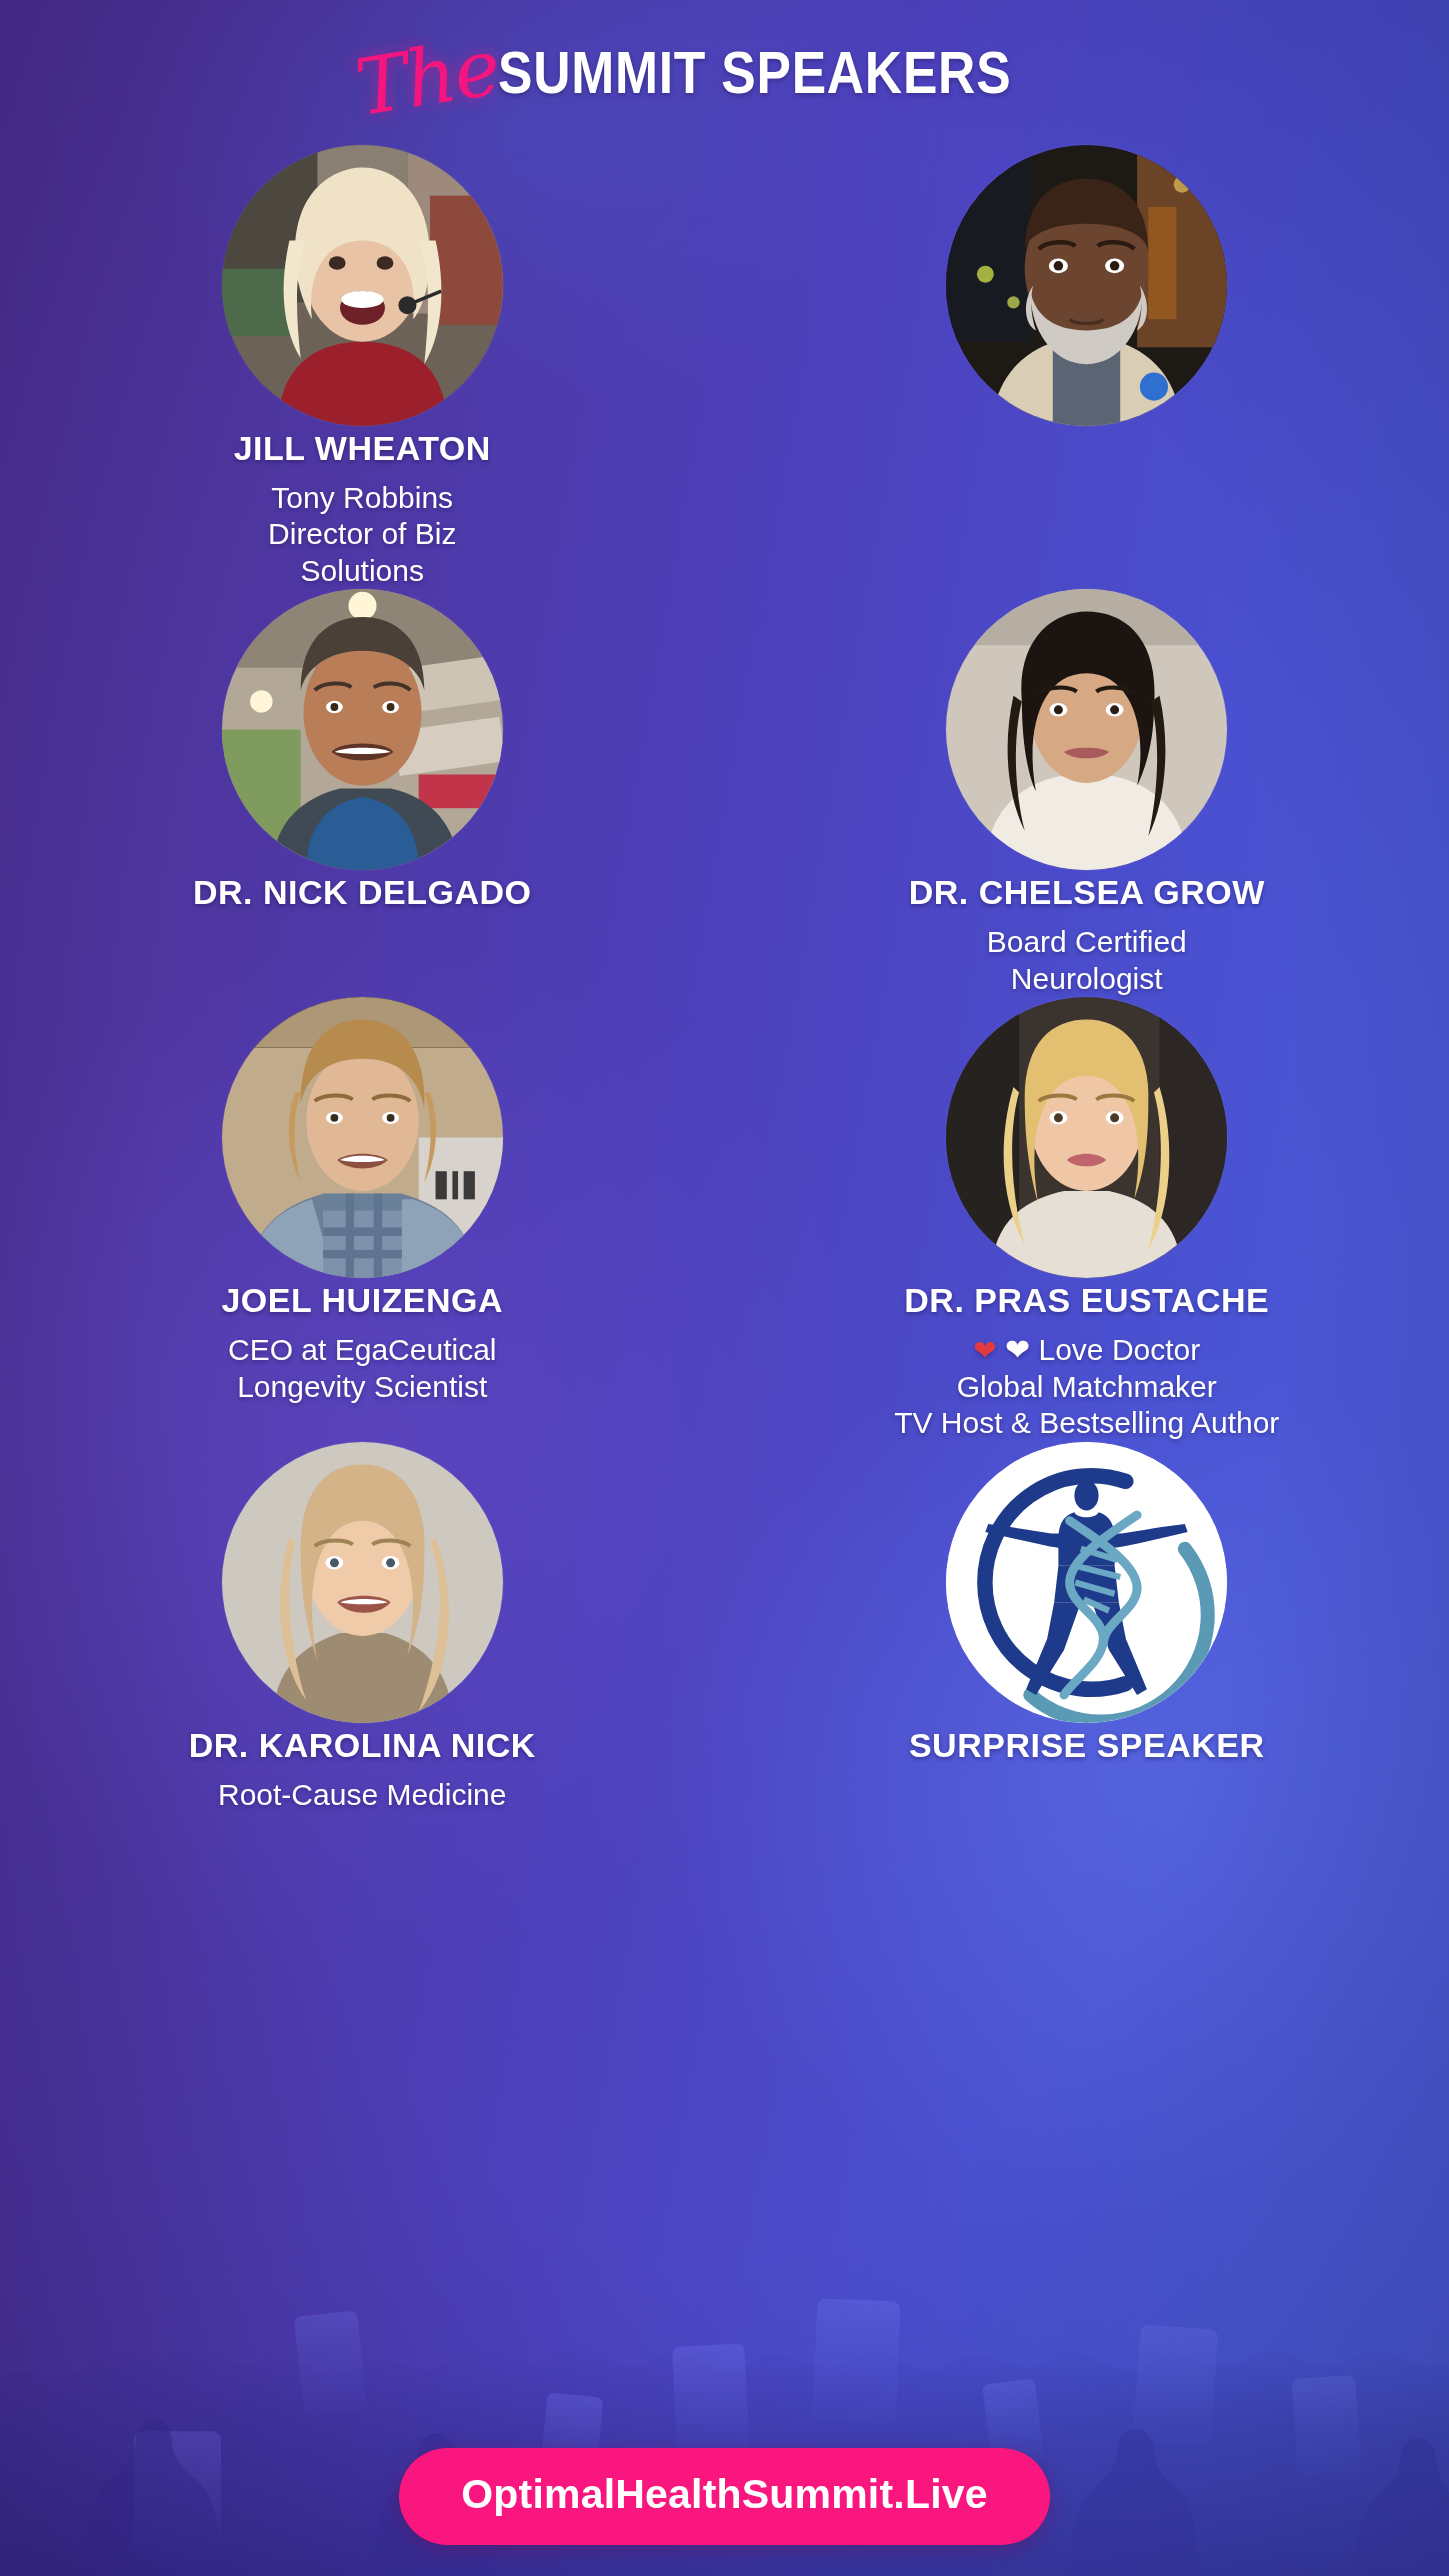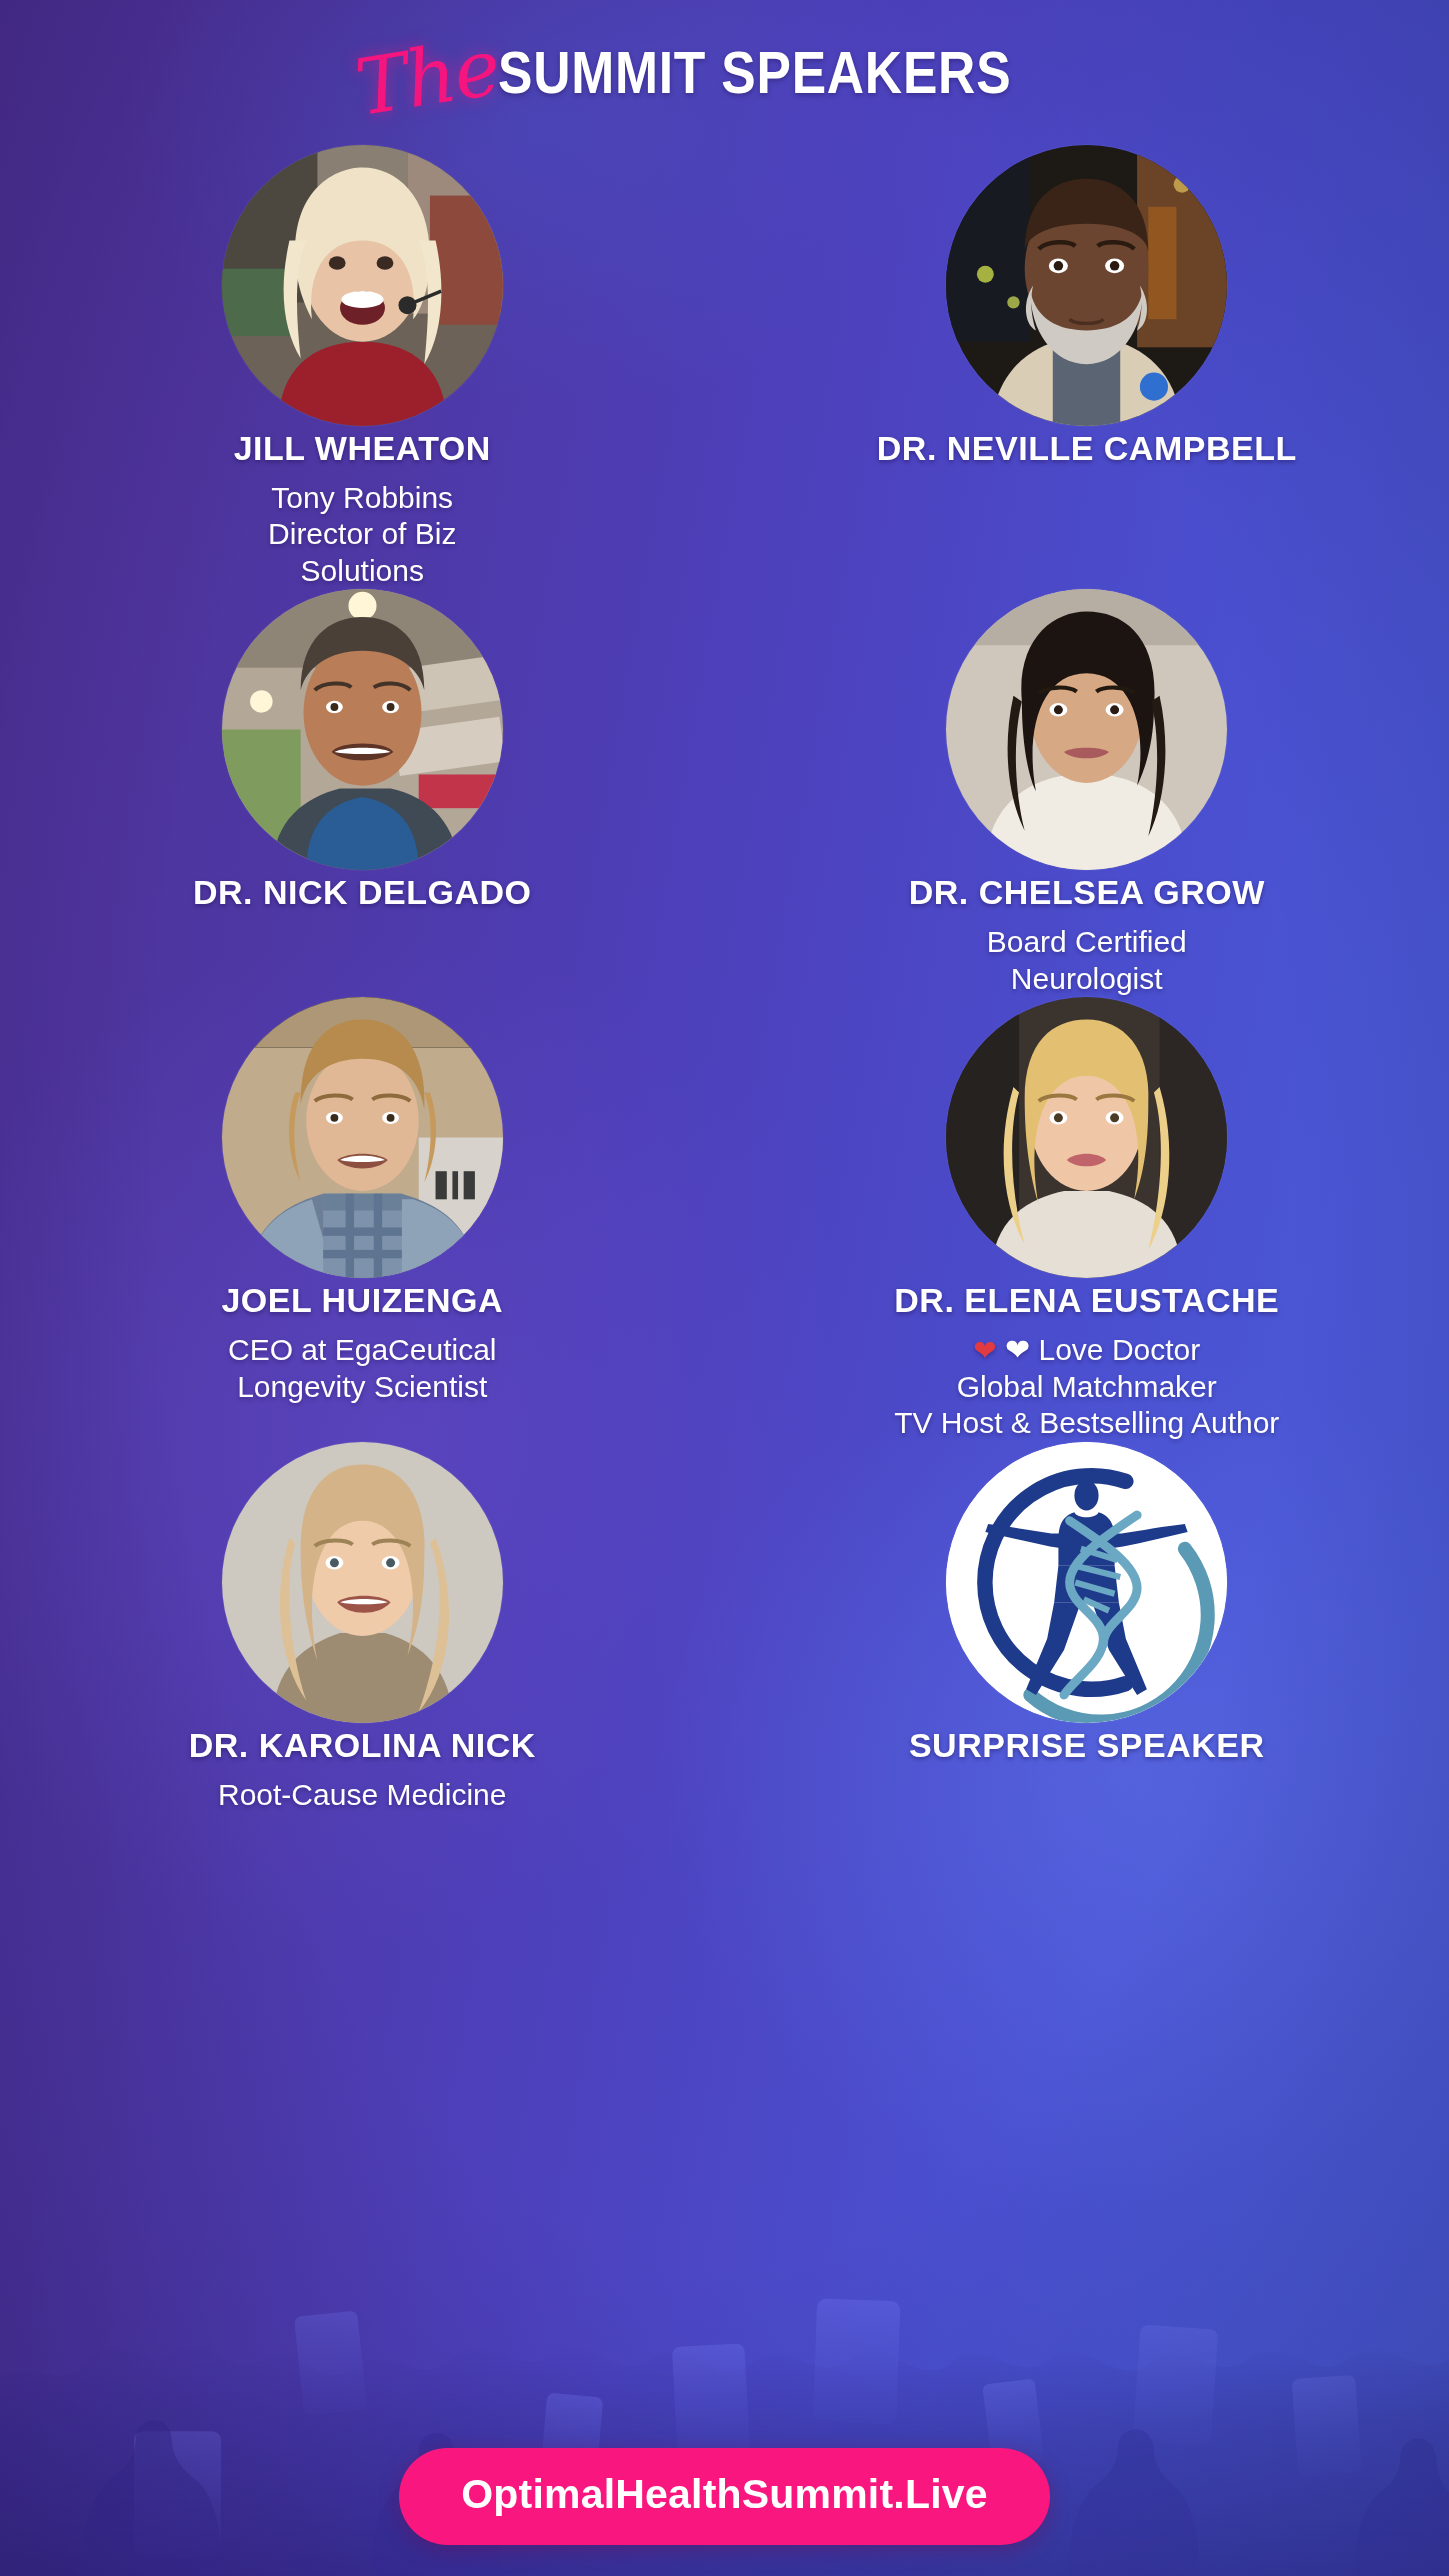--- a/index.html
+++ b/index.html
@@ -261,21 +261,20 @@
         <path d="M69,50 C73,56 72,64 68,66 C70,60 70,54 69,50 Z" fill="#cfcac4"></path>
         <ellipse cx="40" cy="43" rx="3.4" ry="2.6" fill="#ffffff"></ellipse>
         <ellipse cx="60" cy="43" rx="3.4" ry="2.6" fill="#ffffff"></ellipse>
         <circle cx="40" cy="43" r="1.7" fill="#2a1a10"></circle>
         <circle cx="60" cy="43" r="1.7" fill="#2a1a10"></circle>
         <path d="M33,37 C36,34 44,34 46,36" stroke="#2a1a10" stroke-width="1.6" fill="none"></path>
         <path d="M54,36 C56,34 64,34 67,37" stroke="#2a1a10" stroke-width="1.6" fill="none"></path>
         <path d="M44,62 C46,64 54,64 56,62" stroke="#4a2f20" stroke-width="1.2" fill="none"></path>
       </svg>
     </div>
-    <div class="speaker-name">DR. NEVILLE CAMPBELL</div>
   </div>
 
   <div class="speaker row-2">
     <div class="avatar">
       <svg viewBox="0 0 100 100" xmlns="http://www.w3.org/2000/svg">
         <rect width="100" height="100" fill="#b3a898"></rect>
         <rect x="0" y="0" width="100" height="28" fill="#8f8576"></rect>
         <rect x="62" y="26" width="38" height="16" fill="#cdc4b6" transform="rotate(-8 81 34)"></rect>
         <rect x="62" y="48" width="38" height="16" fill="#d6cdc0" transform="rotate(-8 81 56)"></rect>
         <rect x="0" y="50" width="28" height="50" fill="#7f9c5e"></rect>
@@ -380,21 +379,21 @@
         <path d="M76,32 C82,52 80,76 72,90 C77,70 78,48 74,34 Z" fill="#eccf88"></path>
         <ellipse cx="40" cy="43" rx="3.2" ry="2.4" fill="#ffffff"></ellipse>
         <ellipse cx="60" cy="43" rx="3.2" ry="2.4" fill="#ffffff"></ellipse>
         <circle cx="40" cy="43" r="1.6" fill="#4a3b26"></circle>
         <circle cx="60" cy="43" r="1.6" fill="#4a3b26"></circle>
         <path d="M33,37 C36,34.5 44,34.5 46.5,36.5" stroke="#9a7840" stroke-width="1.4" fill="none"></path>
         <path d="M53.5,36.5 C56,34.5 64,34.5 67,37" stroke="#9a7840" stroke-width="1.4" fill="none"></path>
         <path d="M43,58 C46,61 54,61 57,58 C54,55 46,55 43,58 Z" fill="#c1636a"></path>
       </svg>
     </div>
-    <div class="speaker-name">DR. ELENA EUSTACHE</div>
+    <div class="speaker-name">DR. PRAS EUSTACHE</div>
     <div class="speaker-title">
       <span class="heart">❤</span>
       <span>❤ Love Doctor</span><br>
       <span>Global Matchmaker</span><br>
       <span>TV Host &amp; Bestselling Author</span>
     </div>
   </div>
 
   <div class="speaker row-4">
     <div class="avatar">

